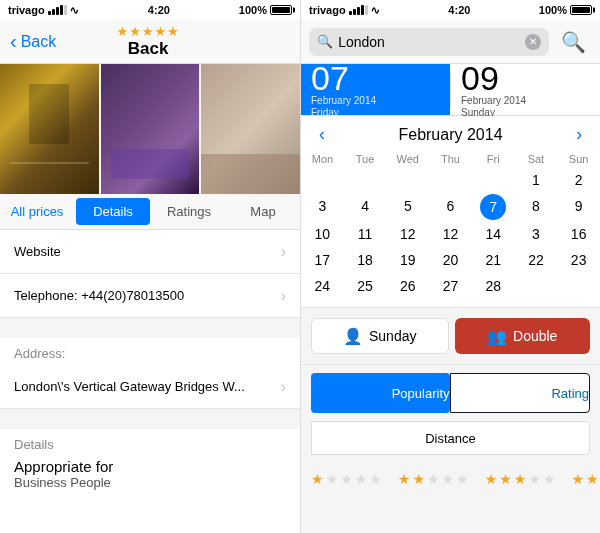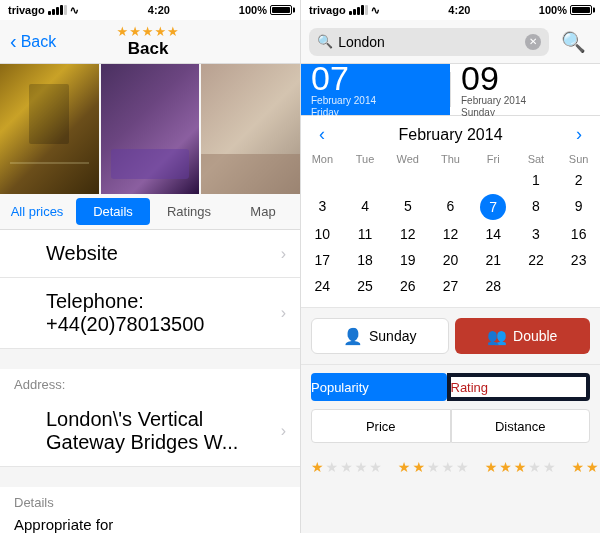--- a/index.html
+++ b/index.html
@@ -36,21 +36,21 @@
 
     
     .tabs { display: flex; background: #f8f8f8; border-bottom: 1px solid #ddd; height: 36px; }
     .tab { flex: 1; display: flex; align-items: center; justify-content: center; font-size: 13px; color: #555; cursor: pointer; }
     .tab.active { background: #007aff; color: #fff; border-radius: 4px; margin: 4px 2px; }
     .tab:first-child { color: #007aff; }
 
     
     .content-list { flex: 1; background: #fff; overflow-y: auto; }
     .list-item { display: flex; align-items: center; justify-content: space-between; padding: 12px 14px; border-bottom: 1px solid #e5e5e5; background: #fff; min-height: 44px; }
-    .list-item-label { font-size: 20px; color: #000; margin-left: 32px; }
+    .list-item-label { font-size: 13px; color: #000; }
     .list-chevron { color: #c7c7cc; font-size: 16px; }
     .list-section { padding: 8px 14px 4px; font-size: 13px; color: #888; }
     .section-gap { height: 20px; background: #f5f5f5; }
     .detail-section { padding: 8px 14px 2px; font-size: 13px; color: #888; background: #fff; }
     .detail-item { padding: 4px 14px 8px; background: #fff; }
     .detail-item-title { font-size: 15px; color: #000; font-weight: 500; }
     .detail-item-sub { font-size: 13px; color: #555; }
 
     
     .right-panel { width: 300px; height: 533px; background: #f5f5f5; display: flex; flex-direction: column; border-left: 1px solid #ddd; }
@@ -89,23 +89,23 @@
 
     
     .room-type { display: flex; padding: 10px 10px; gap: 6px; background: #f5f5f5; border-bottom: 1px solid #e5e5e5; }
     .room-btn { flex: 1; height: 36px; border-radius: 6px; display: flex; align-items: center; justify-content: center; gap: 6px; font-size: 14px; cursor: pointer; }
     .room-btn.single { background: #fff; border: 1px solid #ddd; color: #000; }
     .room-btn.double { background: #c0392b; color: #fff; border: none; }
     .room-icon { font-size: 16px; }
 
     
     .sort-row { display: flex; padding: 8px 10px; gap: 0; background: #f5f5f5; }
-    .sort-btn { flex: 1; height: 28px; display: flex; align-items: center; justify-content: flex-start; font-size: 13px; cursor: pointer; }
+    .sort-btn { flex: 1; height: 40px; display: flex; align-items: center; justify-content: flex-end; font-size: 13px; cursor: pointer; }
     .sort-btn.active { background: #007aff; color: #fff; border-radius: 4px; }
-    .sort-btn.inactive { background: #fff; color: #b91c1c; border: 4px solid #0f172a; }
+    .sort-btn.inactive { background: #fff; color: #0369a1; border: 1px solid #0f172a; }
     .sort-btn.inactive:first-child { border-radius: 4px 0 0 4px; }
     .sort-btn.inactive:last-child { border-radius: 0 4px 4px 0; }
     .sort-row-2 { display: flex; padding: 0 10px 8px; gap: 0; background: #f5f5f5; }
     .sort-btn-2 { flex: 1; height: 34px; display: flex; align-items: center; justify-content: center; font-size: 13px; cursor: pointer; background: #fff; border: 1px solid #ddd; color: #000; }
     .sort-btn-2:first-child { border-radius: 4px 0 0 4px; }
     .sort-btn-2:last-child { border-radius: 0 4px 4px 0; }
 
     
     .filter-section { padding: 6px 10px 4px; background: #f5f5f5; }
     .filter-label { font-size: 15px; color: #000; font-weight: 500; }
@@ -331,23 +331,20 @@
     <div class="sort-btn active">
       <span>Popularity</span>
     </div>
     <div class="sort-btn inactive">
       <span>Rating</span>
     </div>
   </div>
 
   <div class="sort-row-2">
     <div class="sort-btn-2">
-      <span>Price</span>
-    </div>
-    <div class="sort-btn-2">
       <span>Distance</span>
     </div>
   </div>
 
   <div class="filter-stars">
     <div class="star-group">
       <span class="star">★</span>
       <span class="star gray">★</span>
       <span class="star gray">★</span>
       <span class="star gray">★</span>

